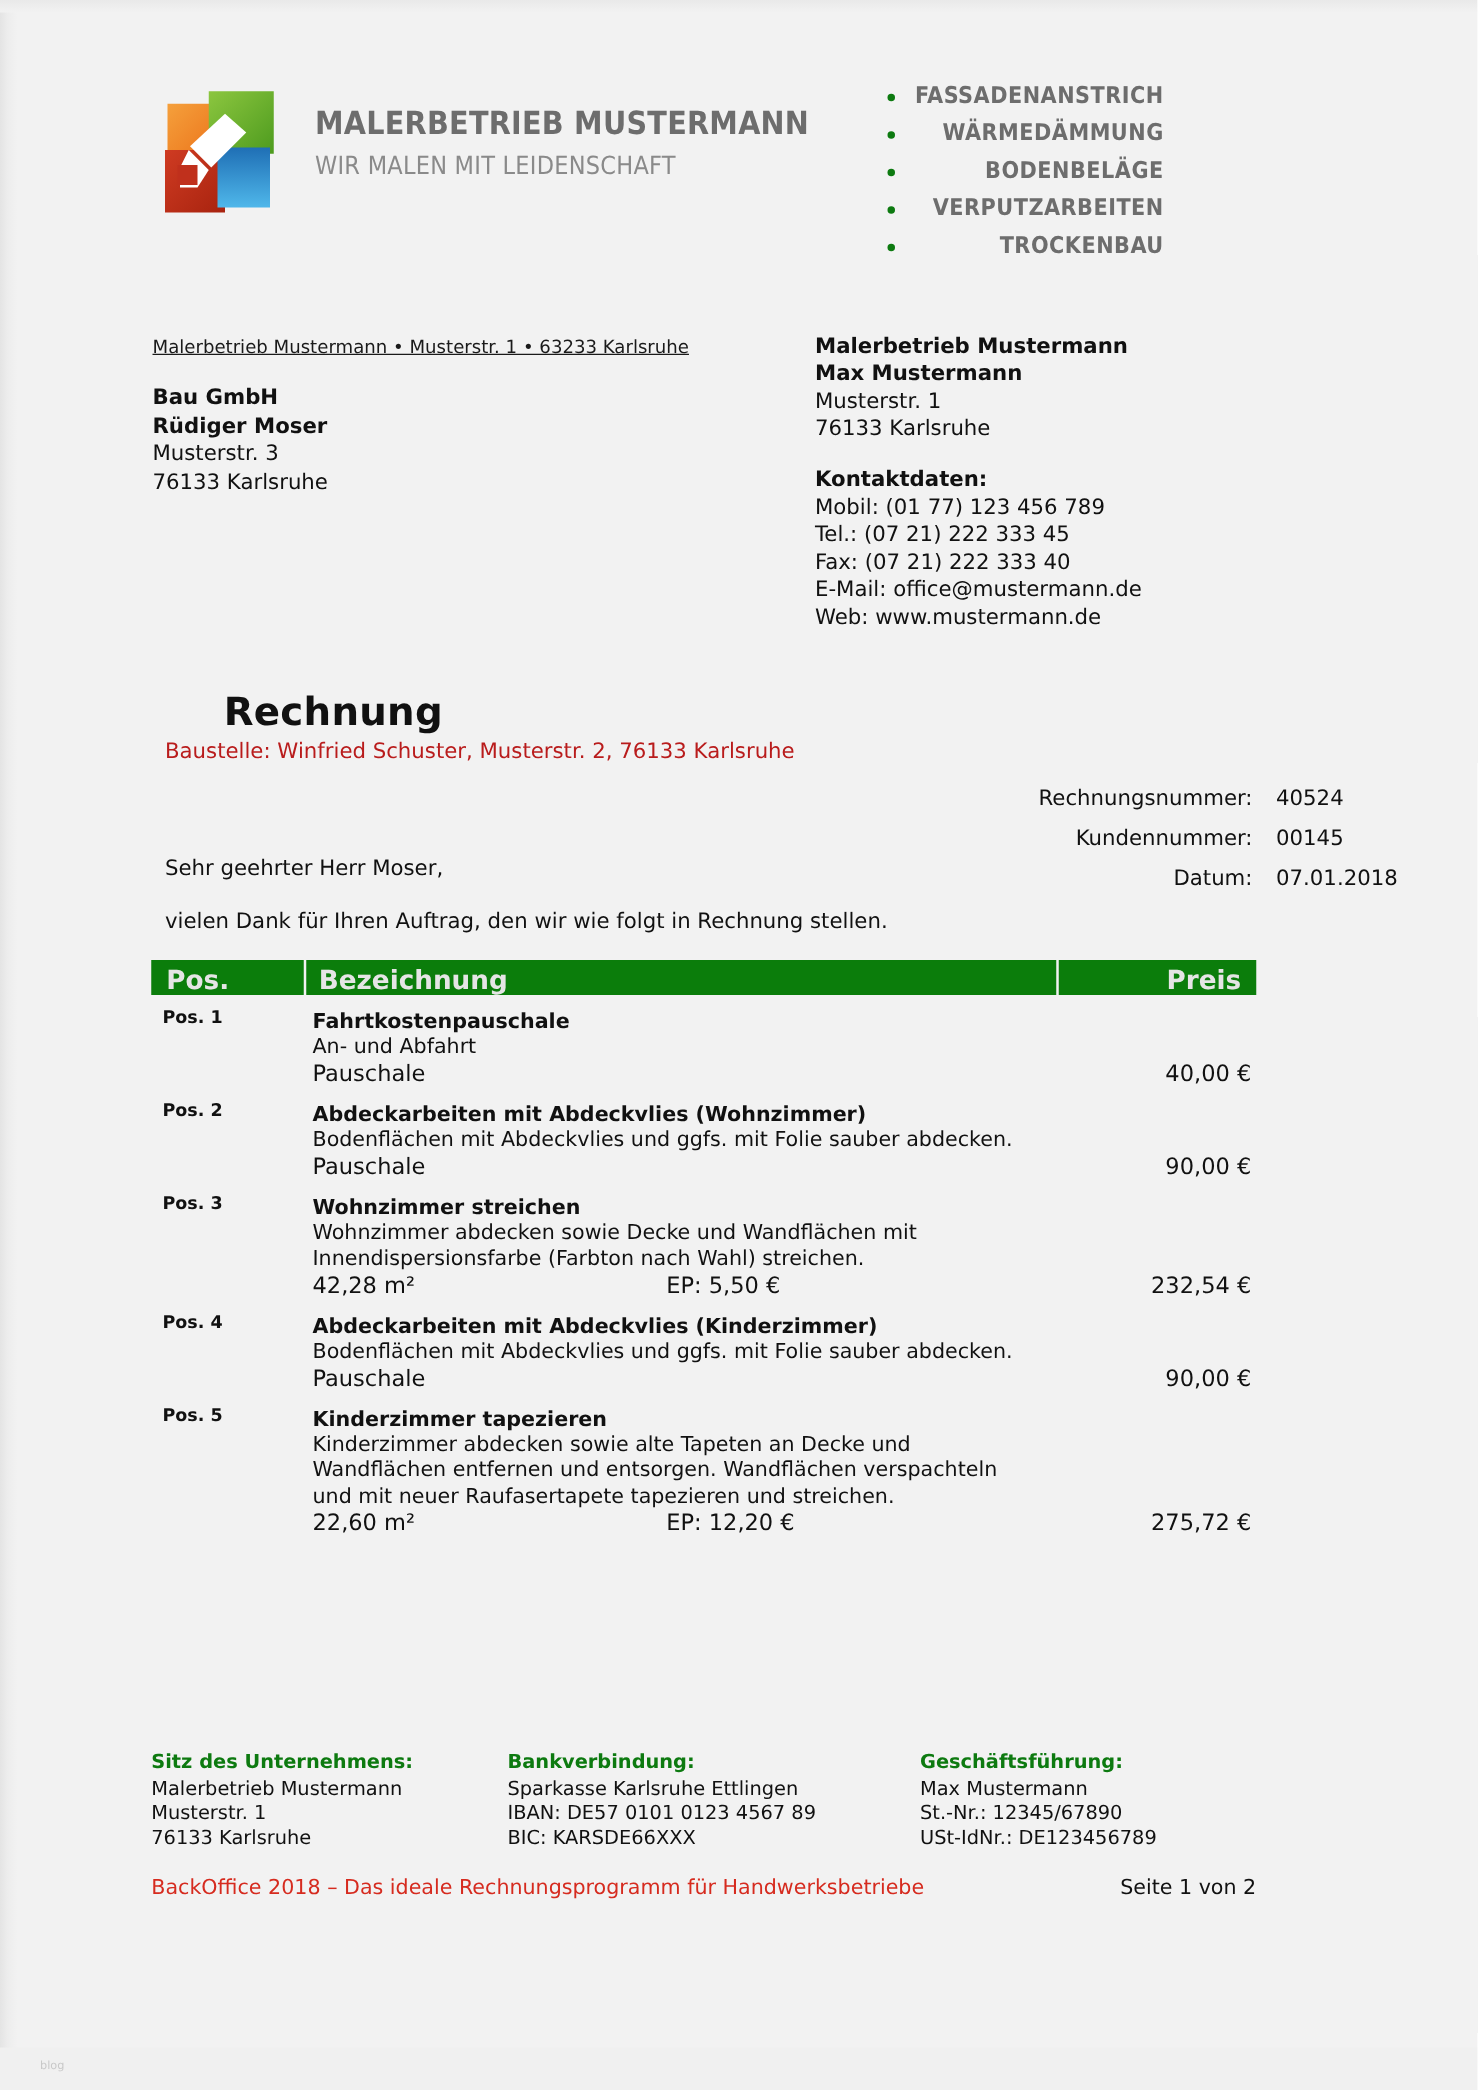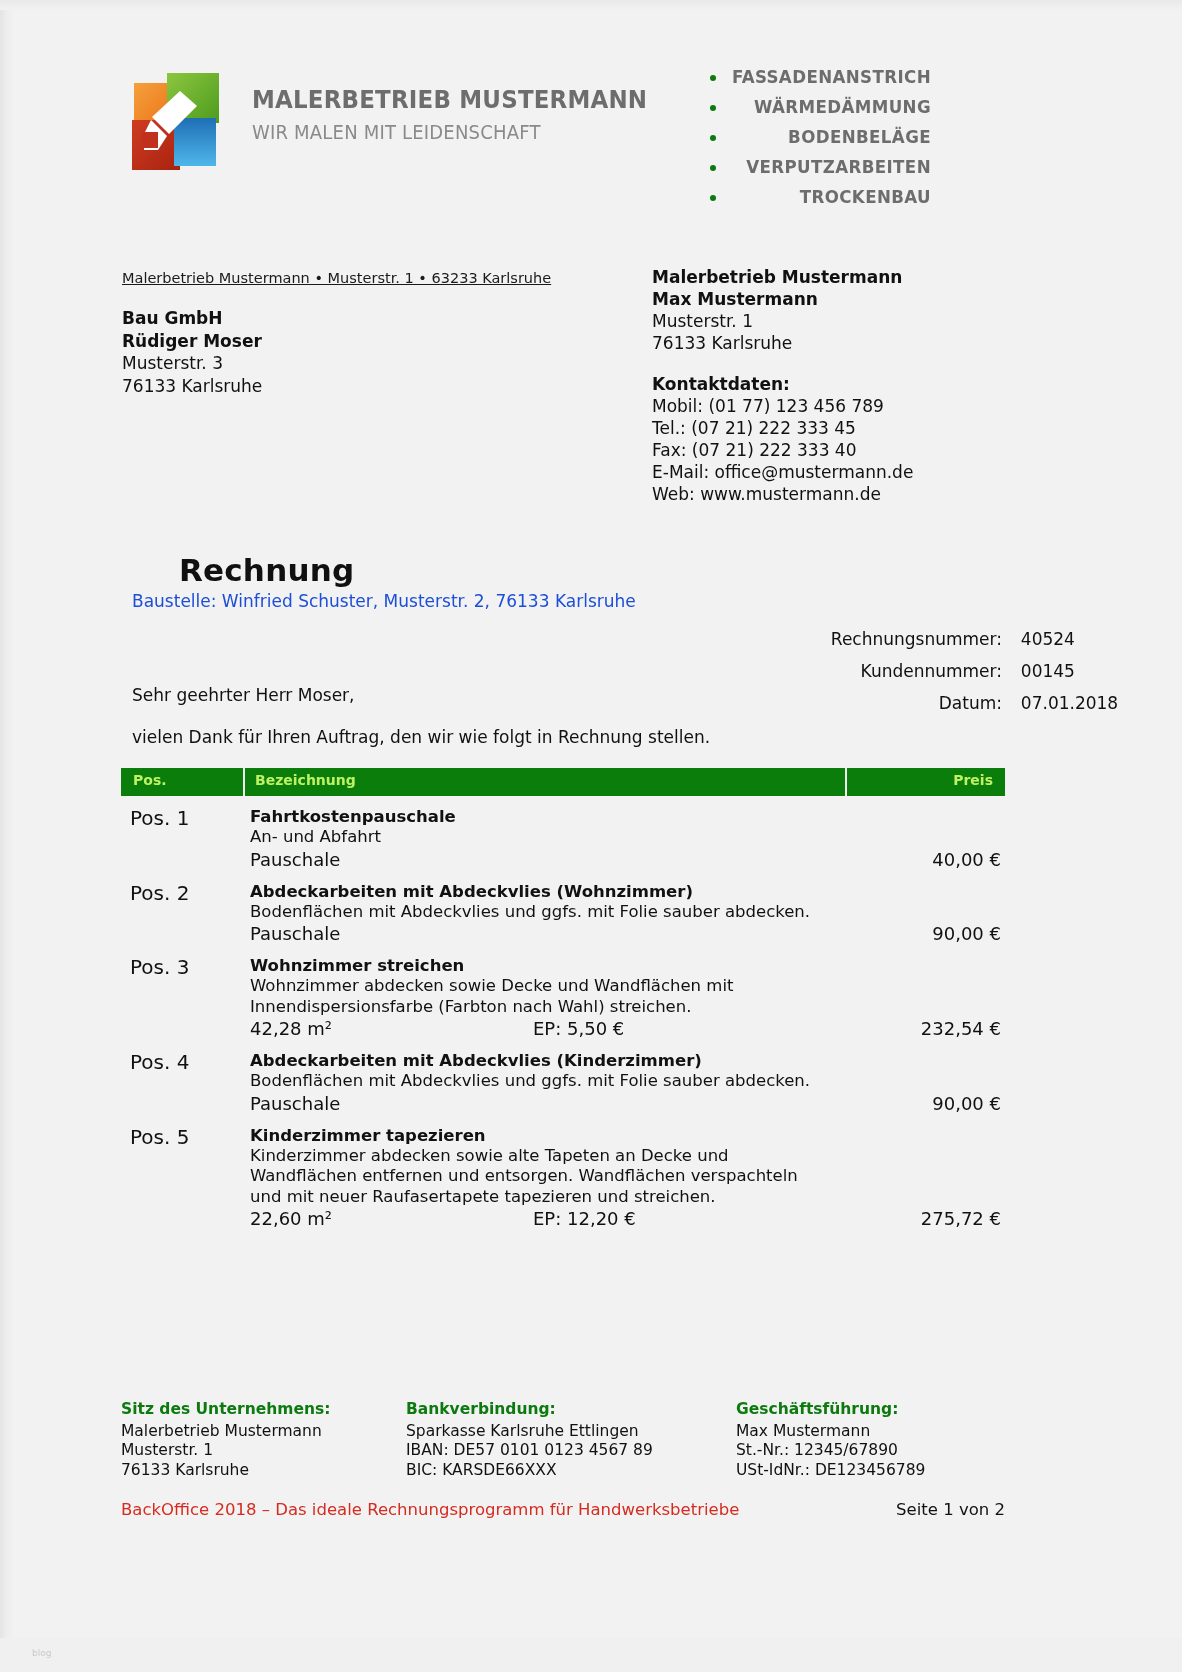--- a/index.html
+++ b/index.html
@@ -147,21 +147,21 @@
     font-weight: bold;
     color: #111;
     letter-spacing: 0.2px;
     margin-left: 48px;
   }
   .baustelle {
     position: absolute;
     left: 132px;
     top: 591px;
     font-size: 17px;
-    color: #1d4ed8;
+    color: #b91c1c;
   }
   .meta {
     position: absolute;
     right: 180px;
     top: 618px;
     font-size: 17px;
     line-height: 22px;
     color: #111;
     text-align: right;
   }
@@ -192,23 +192,23 @@
   .table {
     position: absolute;
     left: 121px;
     top: 768px;
     width: 884px;
   }
   .thead {
     position: relative;
     height: 28px;
     background: #0b7d0b;
-    color: #bef264;
-    font-weight: bold;
-    font-size: 14px;
+    color: #e5e5e5;
+    font-weight: bold;
+    font-size: 21px;
   }
   .thead .th {
     position: absolute;
     top: 4px;
     white-space: nowrap;
   }
   .th-pos { left: 12px; }
   .th-bez { left: 134px; }
   .th-preis { right: 12px; text-align: center; }
   .thead .divider {
@@ -221,23 +221,24 @@
   .div-2 { left: 724px; }
 
   .row {
     position: relative;
     padding-top: 10px;
   }
   .row .pos {
     position: absolute;
     left: 9px;
     top: 10px;
-    font-size: 20px;
-    color: #111;
-    white-space: nowrap;
+    font-size: 14px;
+    color: #111;
+    white-space: nowrap;
+    font-weight: bold;
   }
   .row .body {
     margin-left: 129px;
     padding-right: 0;
   }
   .row .title {
     font-size: 16.5px;
     font-weight: bold;
     color: #111;
     line-height: 21px;

